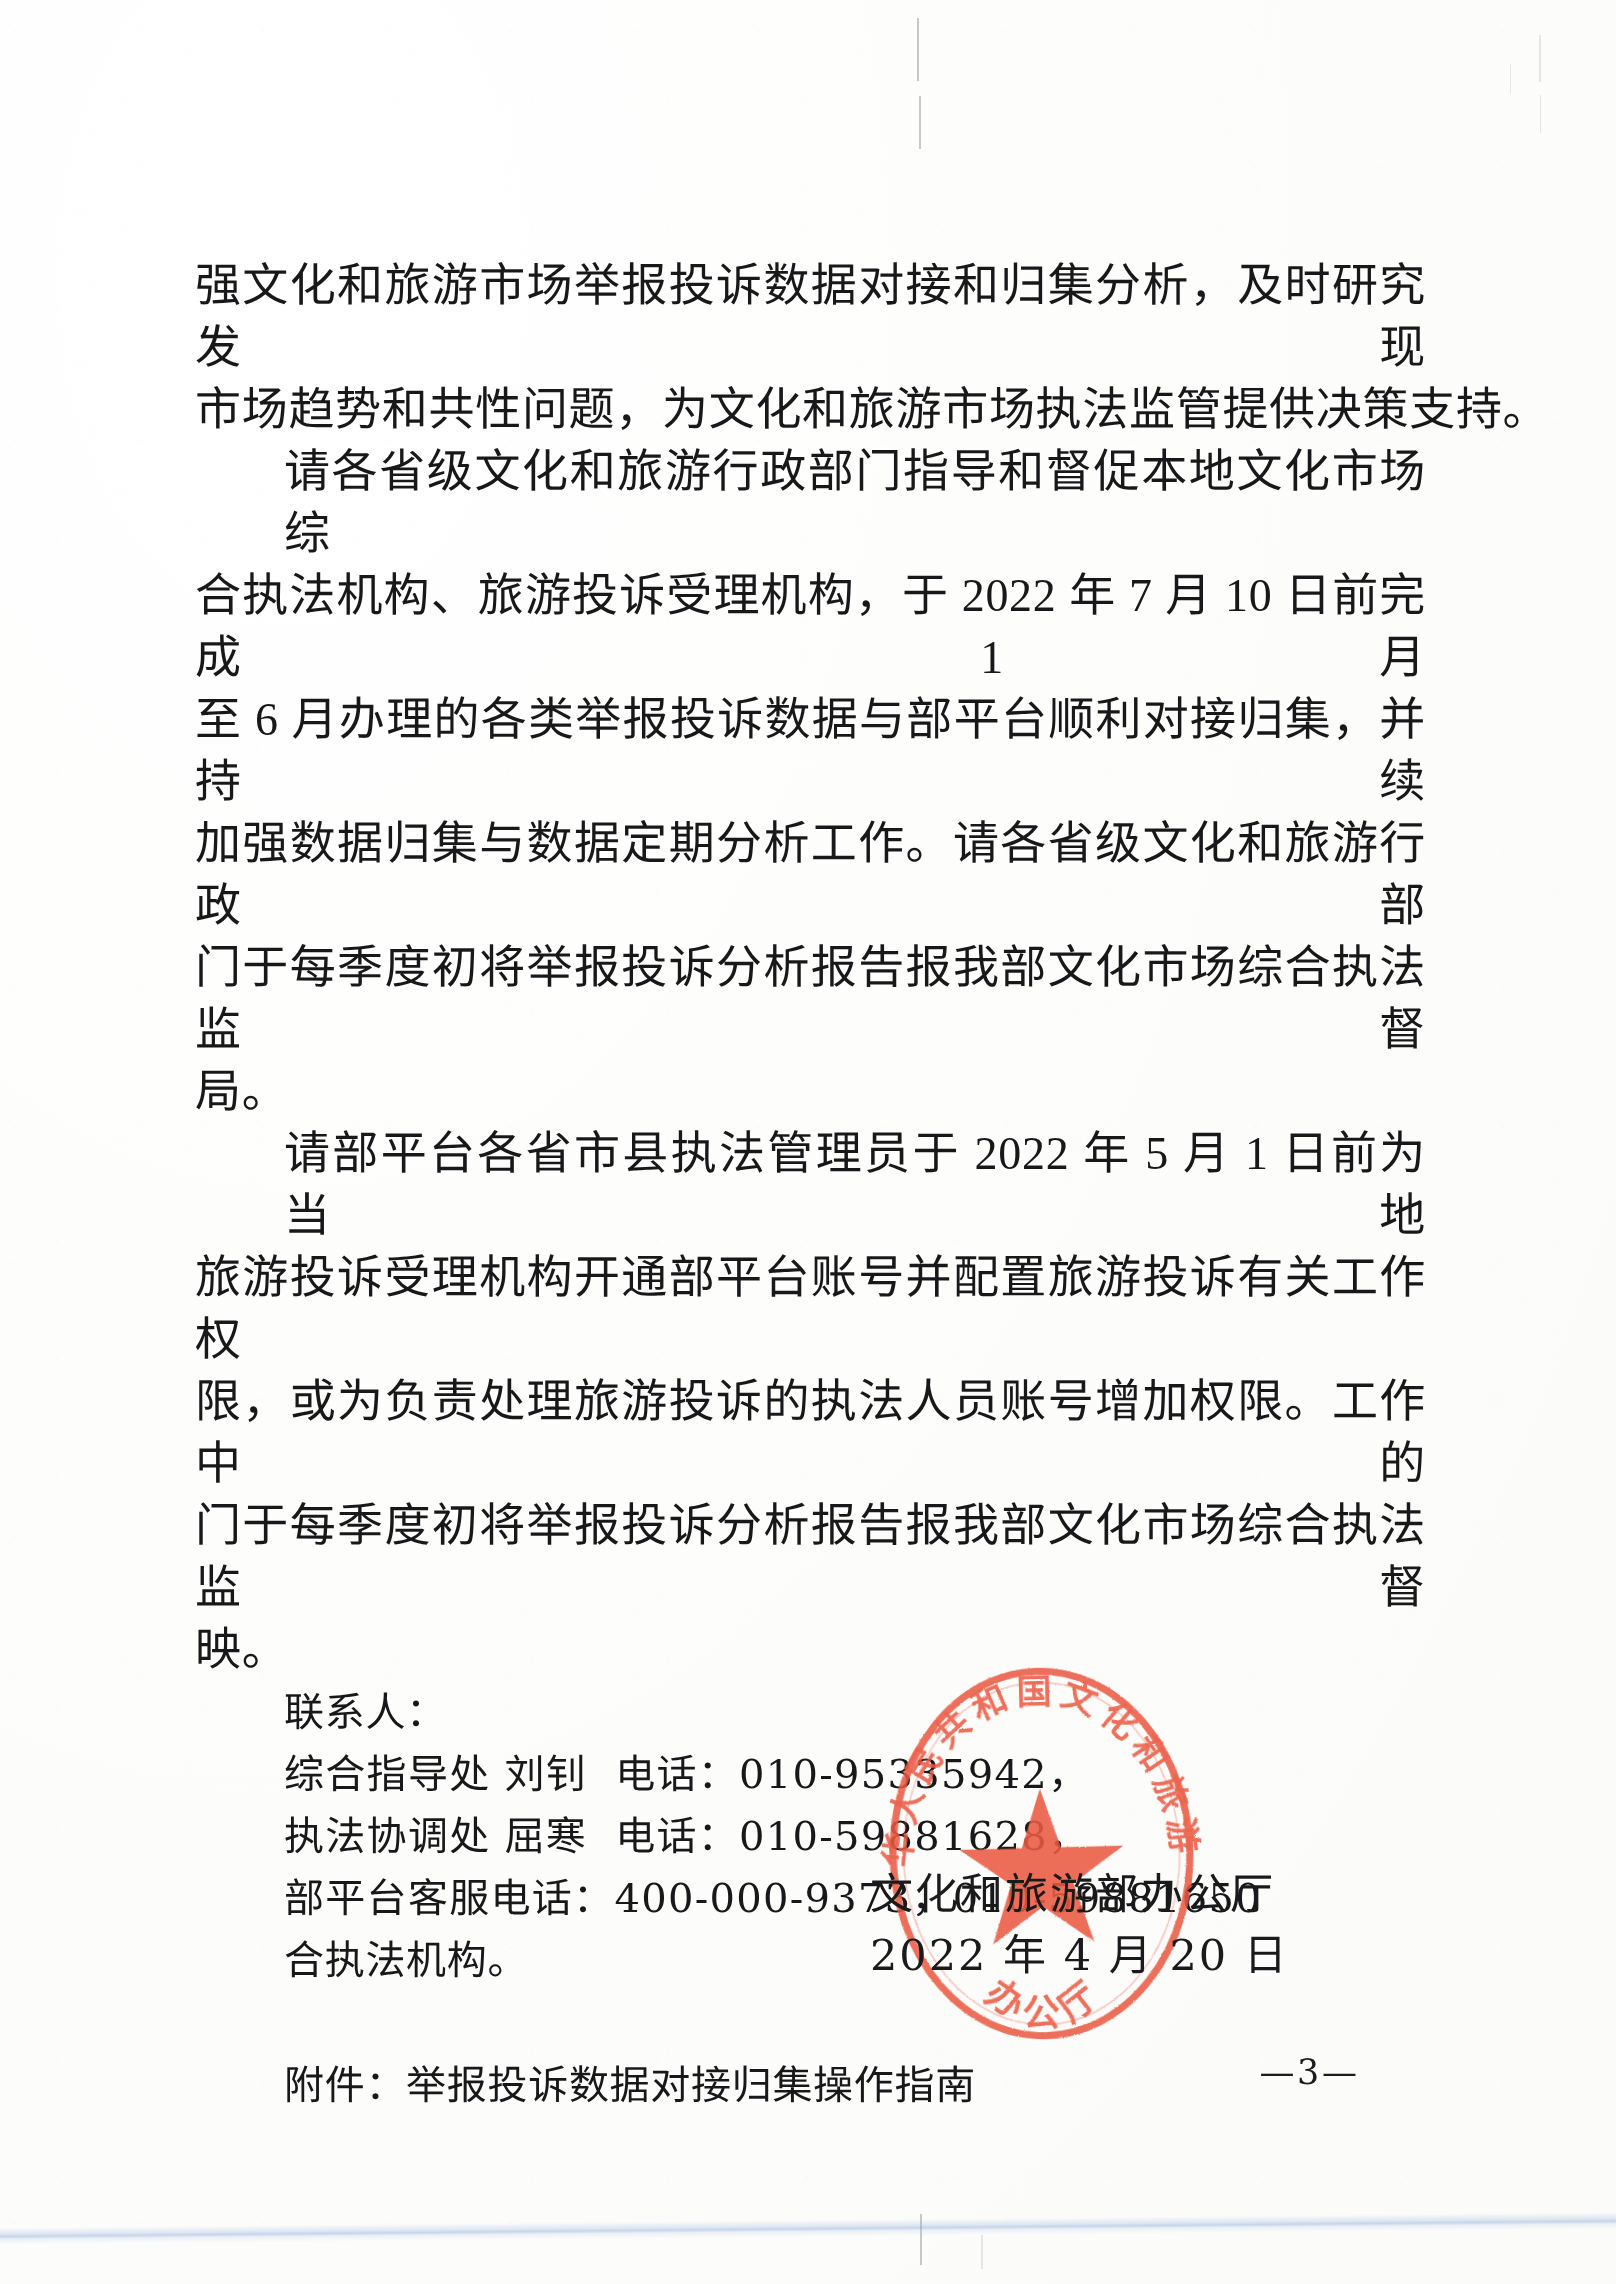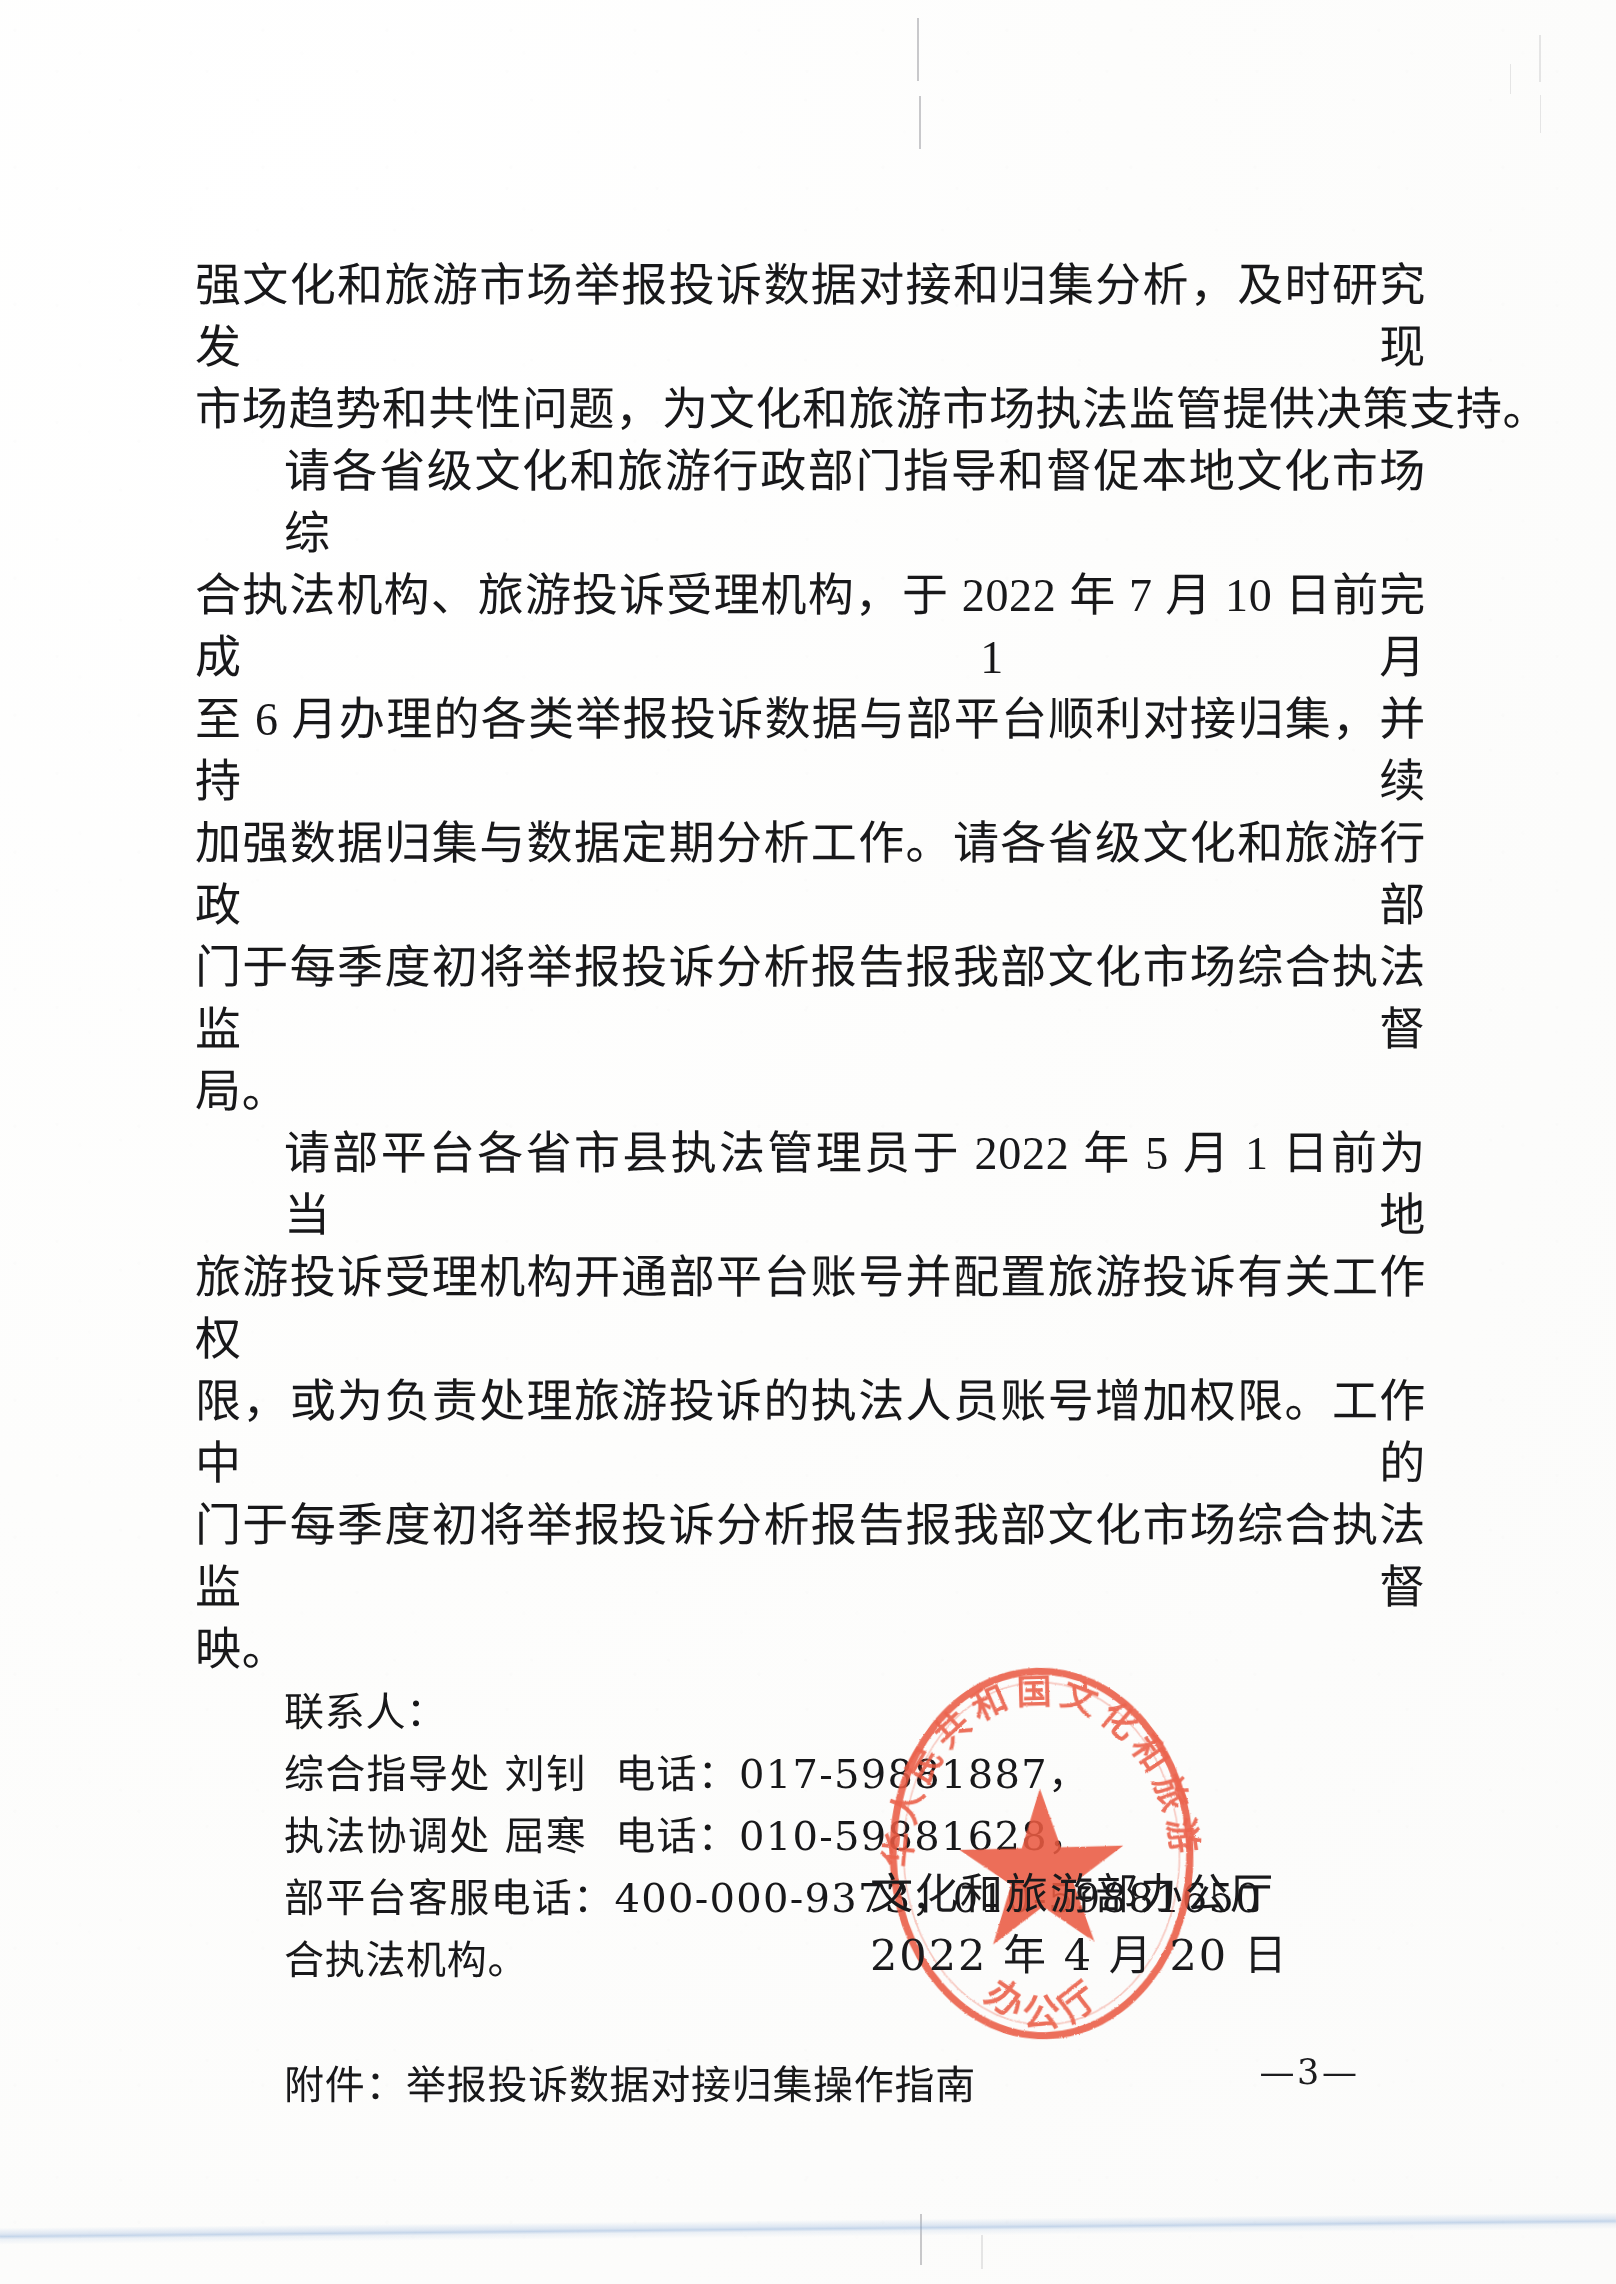--- a/index.html
+++ b/index.html
@@ -135,21 +135,21 @@
   <div>
     <div class="line indent just">请部平台各省市县执法管理员于 2022 年 5 月 1 日前为当地</div>
     <div class="line just">旅游投诉受理机构开通部平台账号并配置旅游投诉有关工作权</div>
     <div class="line just">限，或为负责处理旅游投诉的执法人员账号增加权限。工作中的</div>
     <div class="line just">门于每季度初将举报投诉分析报告报我部文化市场综合执法监督</div>
     <div class="line">映。</div>
   </div>
 
   <div>
     <div class="contact-line">联系人：</div>
-    <div class="contact-line num">综合指导处 刘钊  电话：017-59881887，</div>
+    <div class="contact-line num">综合指导处 刘钊  电话：010-95335942，</div>
     <div class="contact-line num">执法协调处 屈寒  电话：010-59881628，</div>
     <div class="contact-line num">部平台客服电话：400-000-9373，010-59881650</div>
     <div class="contact-line">合执法机构。</div>
   </div>
 
   <div class="gap-lg"></div>
 
   <div class="contact-line">附件：举报投诉数据对接归集操作指南</div>
 
 </div>

